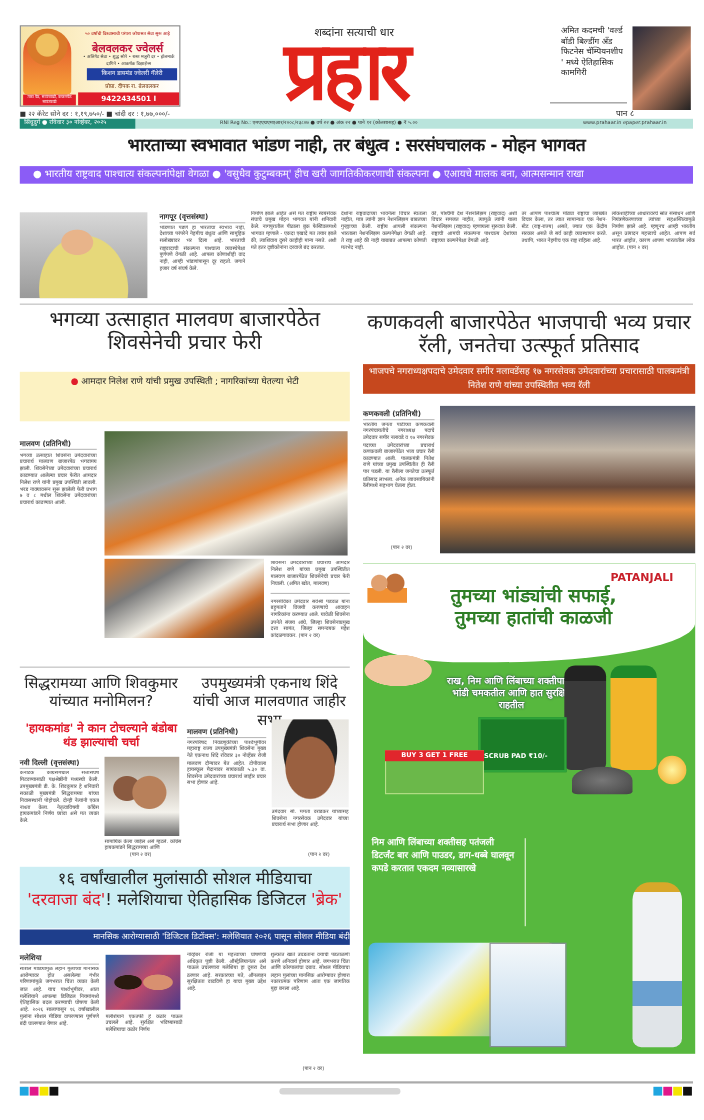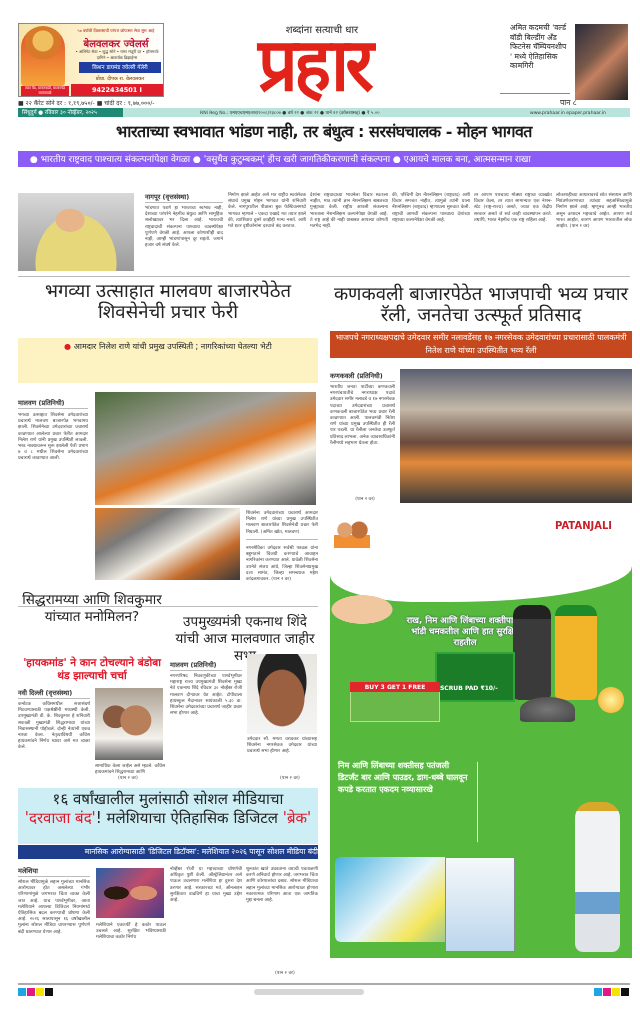--- a/index.html
+++ b/index.html
@@ -58,21 +58,21 @@
 .pat-buy{left:20px;top:170px;width:90px;height:10px;background:#e1262c;color:#fff;font-size:6px;font-weight:bold;text-align:center;line-height:10px}
 .pat-lemon{left:268px;top:175px;width:26px;height:26px;border-radius:50%;background:radial-gradient(#fff4a0,#f2a824)}
 .pat-ash{left:190px;top:185px;width:55px;height:25px;border-radius:50% 50% 10% 10%;background:radial-gradient(#777,#444)}
 .pat-t1{left:8px;top:248px;width:130px;color:#fff;font-size:8px;font-weight:bold;line-height:12px}
 .pat-t2{left:155px;top:248px;width:110px;color:#fff;font-size:8px;font-weight:bold;line-height:12px}
 .pat-div{left:147px;top:250px;height:80px;border-left:1px solid #e6f4d8}
 .pat-bottle-w{left:245px;top:290px;width:45px;height:150px;border-radius:16px 16px 8px 8px;background:linear-gradient(#d8a82a 0 6%,#f0f2f4 6% 60%,#6aa0d0 60% 75%,#e0e4e8 75% 100%)}
 .pat-wash{left:5px;top:345px;width:170px;height:85px;background:linear-gradient(135deg,#4ab3e0 0,#e8f4fa 40%,#f4e65a 60%,#2aa0d8 100%);border-radius:6px}
 .pat-matic{left:115px;top:345px;width:70px;height:95px;background:linear-gradient(#f4f8fa,#bcd6ec);border:1px solid #889}
 
-.sid-head{left:18px;top:591px;width:148px;text-align:center;font-size:13.5px;line-height:17px;color:#222}
+.sid-head{left:18px;top:613px;width:148px;text-align:center;font-size:13.5px;line-height:17px;color:#222}
 .sid-sub{left:18px;top:656px;width:148px;text-align:center;font-size:10.5px;line-height:13px;color:#e0182a;font-weight:bold}
 .sid-img{left:95px;top:688px;width:68px;height:72px;background:radial-gradient(ellipse at 60% 45%,#b8805a 0 15px,transparent 16px),radial-gradient(ellipse at 30% 40%,#8a5a40 0 12px,transparent 13px),linear-gradient(#aca092,#f4f2ec 70%,#6a6a6a)}
 .shinde-head{left:170px;top:613px;width:150px;text-align:center;font-size:13.5px;line-height:17px;color:#222}
 .shinde-img{left:247px;top:654px;width:70px;height:80px;background:radial-gradient(ellipse at 50% 55%,#9a6040 0 22px,transparent 23px),radial-gradient(ellipse at 50% 35%,#222 0 24px,transparent 25px),linear-gradient(#e8e6e0,#f4f4f4)}
 
 .mys-box{left:18px;top:788px;width:300px;height:56px;background:#cceef4}
 .mys-head{left:18px;top:790px;width:300px;text-align:center;font-size:15px;line-height:19px;color:#222}
 .red{color:#e0182a}
 .mys-strap{left:18px;top:845px;width:300px;height:14px;background:#1e3e8c;color:#fff;font-size:7.5px;line-height:14px;text-align:right}
 .kid-img{left:96px;top:868px;width:68px;height:50px;background:radial-gradient(ellipse at 30% 50%,#2a1a10 0 12px,transparent 13px),radial-gradient(ellipse at 70% 50%,#d89070 0 13px,transparent 14px),linear-gradient(135deg,#2a60a8,#c04a6a 50%,#4a3a8a)}
@@ -136,20 +136,24 @@
 <div class="abs kan-strap">भाजपचे नगराध्यक्षपदाचे उमेदवार समीर नलावडेंसह १७ नगरसेवक उमेदवारांच्या प्रचारासाठी पालकमंत्री नितेश राणे यांच्या उपस्थितीत भव्य रॅली</div>
 <div class="abs dateline" style="left:330px;top:371px;width:65px">कणकवली (प्रतिनिधी)</div>
 <div class="abs col" style="left:330px;top:384px;width:65px;height:112px;overflow:hidden">भारतीय जनता पार्टीच्या कणकवली नगरपंचायतीचे नगराध्यक्ष पदाचे उमेदवार समीर नलावडे व १७ नगरसेवक पदाच्या उमेदवारांच्या प्रचारार्थ कणकवली बाजारपेठेत भव्य प्रचार रॅली काढण्यात आली. पालकमंत्री नितेश राणे यांच्या प्रमुख उपस्थितीत ही रॅली पार पडली. या रॅलीला जनतेचा उत्स्फूर्त प्रतिसाद लाभला. अनेक व्यावसायिकांनी रॅलीमध्ये सहभाग घेतला होता.</div>
 <div class="abs col" style="left:345px;top:496px;width:40px;text-align:center">(पान २ वर)</div>
 <div class="abs crowd" style="left:400px;top:369px;width:232px;height:134px"></div>
 
 <div class="abs ad-pat">
   <div class="abs pat-top"></div>
   <div class="abs pat-gurus"></div>
   <div class="abs pat-logo">PATANJALI</div>
+  <div class="abs pat-title">
+    <div>तुमच्या भांड्यांची सफाई,</div>
+    <div>तुमच्या हातांची काळजी</div>
+  </div>
   <div class="abs pat-hands"></div>
   <div class="abs pat-ash-text">राख, निम आणि लिंबाच्या शक्तीपासून भांडी चमकतील आणि हात सुरक्षित राहतील</div>
   <div class="abs pat-bottle-dark"></div>
   <div class="abs pat-bottle-yel"></div>
   <div class="abs pat-box"><span>SCRUB PAD</span> <span>₹10/-</span></div>
   <div class="abs pat-pack"></div>
   <div class="abs pat-buy">BUY 3 GET 1 FREE</div>
   <div class="abs pat-ash"></div>
   <div class="abs pat-lemon"></div>
   <div class="abs pat-t1">निम आणि लिंबाच्या शक्तीसह पतंजली डिटर्जंट बार आणि पाउडर, डाग-धब्बे घालवून कपडे करतात एकदम नव्यासारखे</div>

